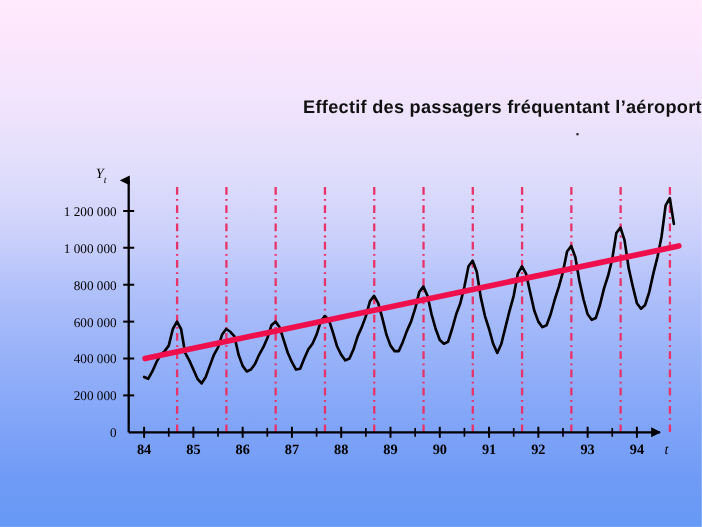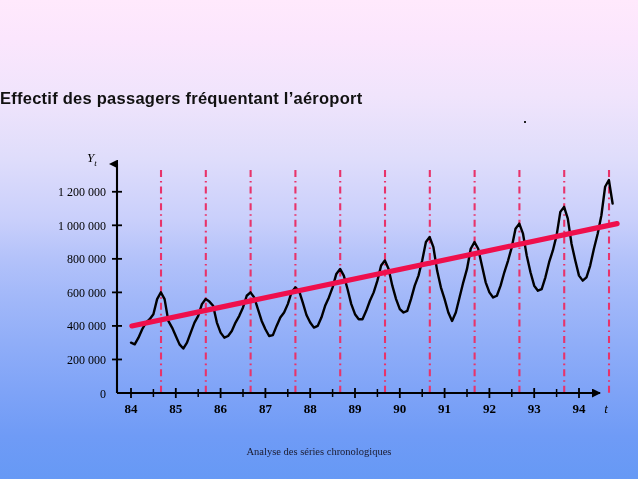--- a/index.html
+++ b/index.html
@@ -42,21 +42,21 @@
     font-weight: normal;
     color: #000000;
     letter-spacing: 0.3px;
     line-height: 1.05;
   }
   #subtitle {
     position: absolute;
     left: 0;
     top: 88px;
     width: 638px;
-    text-align: left;
+    text-align: right;
     font-family: "Liberation Sans", sans-serif;
     font-size: 16.5px;
     font-weight: bold;
     color: #111111;
     line-height: 1.25;
     letter-spacing: 0.25px;
   }
   #subtitle .line2 { display: block; }
   #footer {
     position: absolute;
@@ -194,14 +194,13 @@
 
       <line id="trend-line" stroke="#ef0f4c" stroke-width="5.2" stroke-linecap="round" x1="131.8959999999992" y1="195.9230769230769" x2="617.0799999999958" y2="93.63076923076923"></line>
 
       <text id="y-axis-title" class="axis-label" x="87" y="32">
         <tspan id="y-axis-title-main">Y</tspan><tspan id="y-axis-title-sub" dy="4" font-size="9">t</tspan>
       </text>
       <text id="x-axis-title" class="axis-label" x="606" y="283" text-anchor="middle">t</text>
     </svg>
   </div>
 
-  <div id="footer">Analyse des séries chronologiques</div>
 </div>
 
 </body></html>

